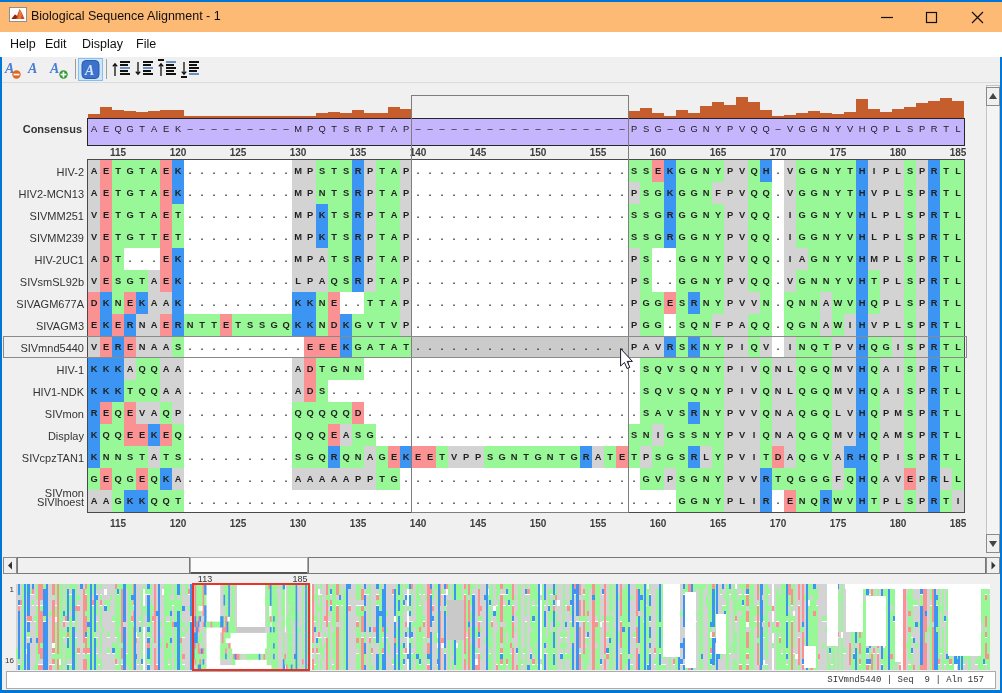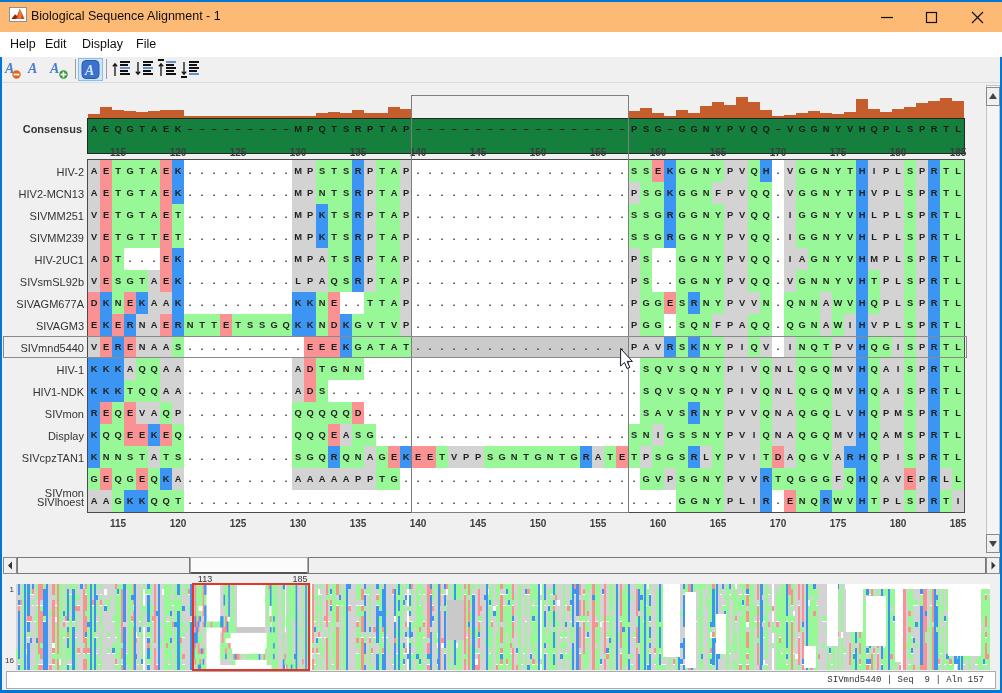--- a/index.html
+++ b/index.html
@@ -3,21 +3,21 @@
 *{margin:0;padding:0;box-sizing:border-box}
 body{width:1002px;height:693px;overflow:hidden;font-family:"Liberation Sans",sans-serif;background:#f0f0f0;position:relative}
 .abs{position:absolute}
 #tb{left:0;top:2px;width:1002px;height:30px;background:#fdba74}
 #mb{left:0;top:32px;width:1002px;height:25px;background:#fff}
 #mb span{position:absolute;top:5px;font-size:12.5px;color:#111}
 #tool{left:2px;top:57px;width:998px;height:26px;background:#f0f0f0;border-bottom:1px solid #dcdcdc}
 #main{left:2px;top:84px;width:998px;height:472px;background:#f0f0f0}
 .lbl{position:absolute;left:0;width:84px;text-align:right;font-size:11px;color:#333;height:22px;line-height:22px;white-space:nowrap}
 .rul{position:absolute;width:44px;text-align:center;font-weight:bold;font-size:10px;color:#3c3c3c}
-#cons{position:absolute;left:87px;top:118px;width:878px;height:36px;background:#15803d;border:1px solid #262626;white-space:nowrap;font-weight:bold;font-size:9.3px;color:#1a1a1a}
+#cons{position:absolute;left:87px;top:118px;width:878px;height:28px;background:#c4b5fd;border:1px solid #262626;white-space:nowrap;font-weight:normal;font-size:9.3px;color:#1a1a1a}
 #cons i{display:inline-block;width:12px;height:20px;line-height:20px;text-align:center;font-style:normal}
 #gridbox{position:absolute;left:87px;top:159px;width:878px;height:354px;border:1px solid #4a4a4a;background:#fff}
 #grid{position:absolute;left:88px;top:160px;width:876px;height:352px;font-weight:bold;font-size:9.3px;color:#1f1f1f}
 .r{position:absolute;left:0;height:22px;white-space:nowrap}
 .r i{display:inline-block;width:12px;height:22px;line-height:22px;text-align:center;font-style:normal}
 .g{background:#d3d3d3}
 .G{background:#98f898}
 .b{background:#3c95f2}
 .p{background:#fa9193}
 .d{background:#cbcbcb}

